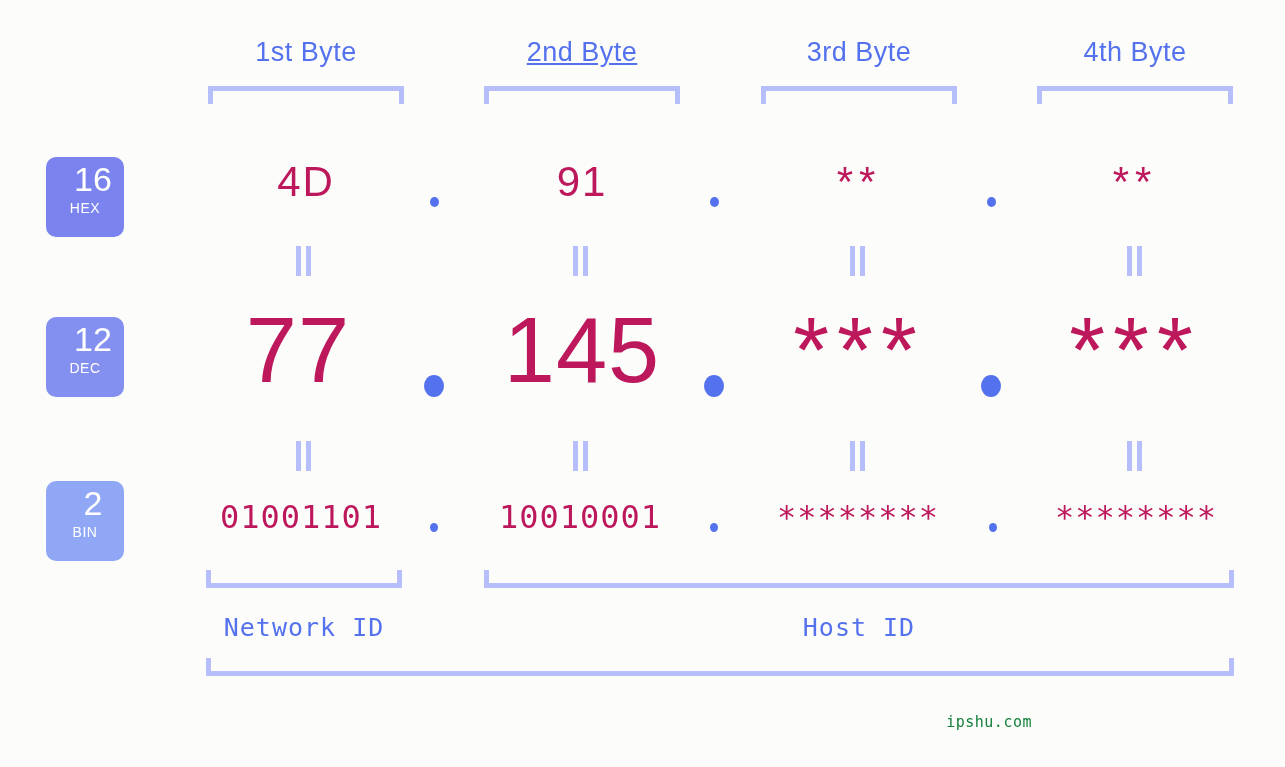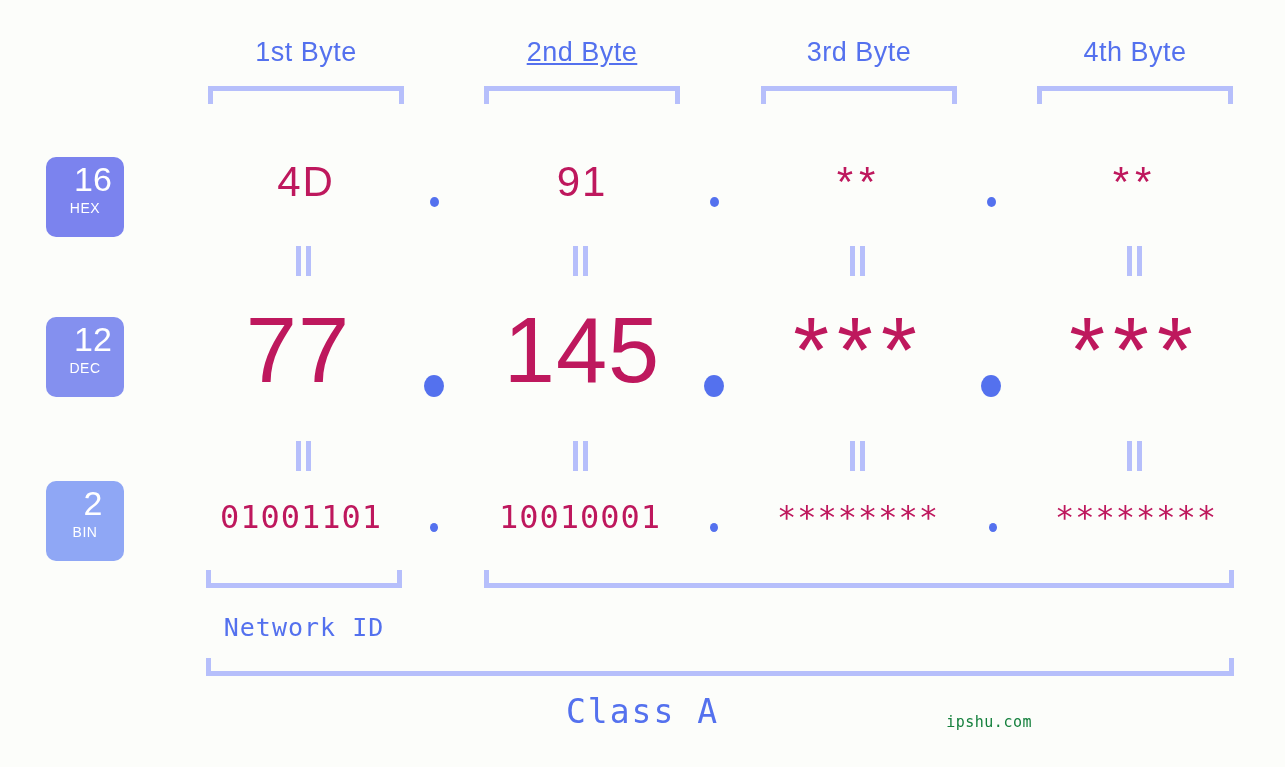--- a/index.html
+++ b/index.html
@@ -271,19 +271,19 @@
     <div class="dot bin" style="left:710px;"></div>
     <div class="cell" style="left:760px; width:196px;">********</div>
     <div class="dot bin" style="left:989px;"></div>
     <div class="cell" style="left:1038px; width:196px;">********</div>
   </div>
 
   <div class="bracket-bottom" style="left:206px; top:570px; width:196px;"></div>
   <div class="bracket-bottom" style="left:484px; top:570px; width:750px;"></div>
 
   <div class="id-label" style="left:206px; width:196px;">Network ID</div>
+  <div class="id-label" style="left:484px; width:750px;">Host ID</div>
 
   <div class="bracket-bottom" style="left:206px; top:658px; width:1028px;"></div>
-  <div id="class-label">Class A</div>
 
   <div id="watermark">ipshu.com</div>
 
 </div>
 
 </body></html>

